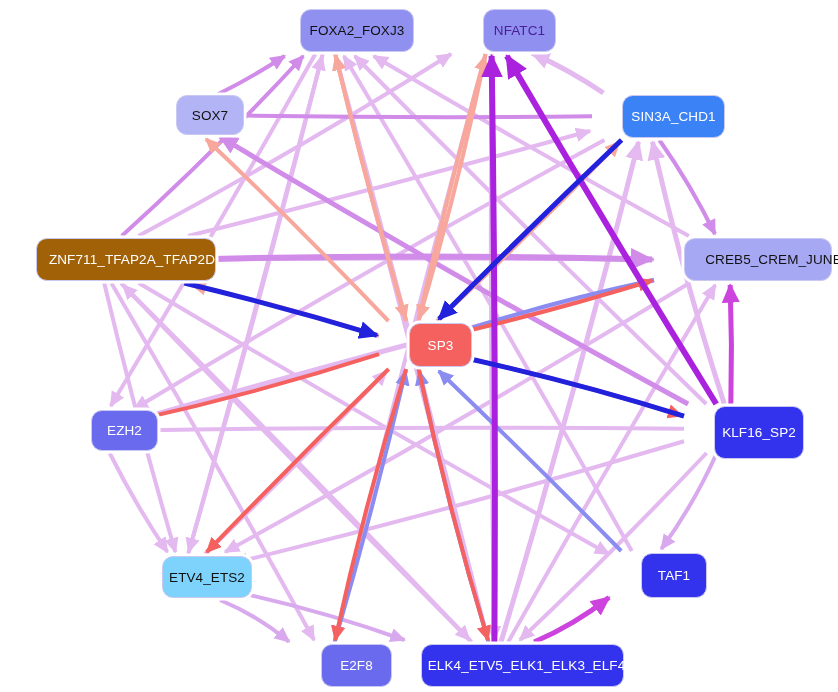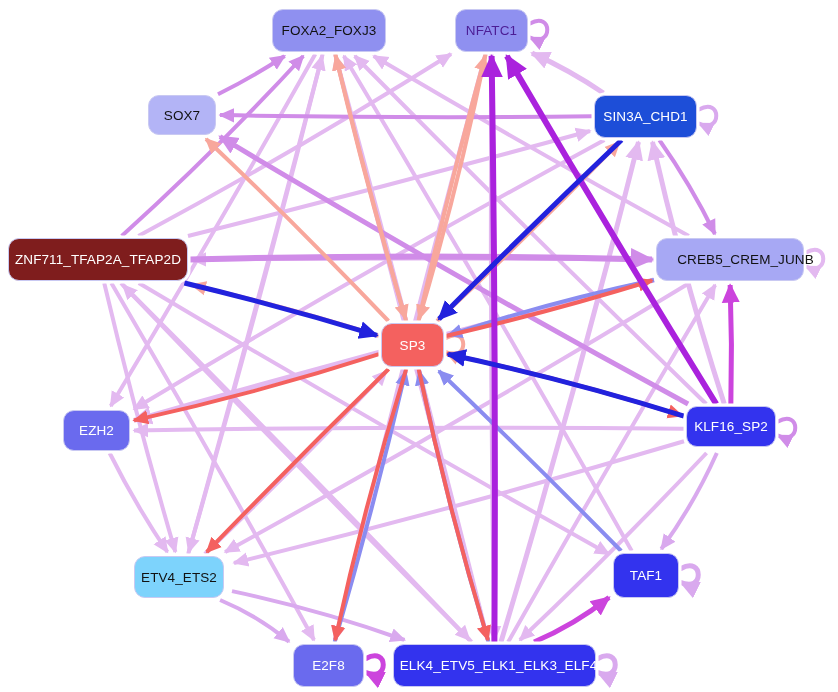--- a/index.html
+++ b/index.html
@@ -11,20 +11,21 @@
     box-sizing:border-box;
     display:flex;align-items:center;justify-content:center;
     border-radius:11px;
     border:1.4px solid #c9c9f2;
     box-shadow:0 0 0 2.5px #ffffff;
     color:#ffffff;
     font-size:13.5px;
     letter-spacing:0.1px;
     white-space:nowrap;
     z-index:5;
+    margin-left:28px;
   }
 </style>
 </head>
 <body>
 
 <div id="canvas">
   <svg id="edge-layer" viewBox="0 0 838 692" xmlns="http://www.w3.org/2000/svg">
       <defs>
         <marker id="ah-e3b9f0" viewBox="0 0 10 10" refX="8.4" refY="5" markerWidth="4.2" markerHeight="4.2" orient="auto-start-reverse" markerUnits="strokeWidth">
           <path d="M 0 0.7 L 9.4 5 L 0 9.3 z" fill="#e3b9f0"></path>
@@ -268,39 +269,39 @@
         <path d="M 621.5371991247265 140 Q 528.9925262001883 228.19266007806837 439.0120350109409 319" fill="none" stroke="#2222dd" stroke-width="5" stroke-linecap="butt" marker-end="url(#ah-2222dd)"></path>
       </g>
     </svg>
   <div id="node-layer">
       <div class="node" style="left: 272px; top: 9px; width: 114px; height: 43px; background: rgb(143, 144, 240); color: rgb(17, 17, 17);">
         <span>FOXA2_FOXJ3</span>
       </div>
       <div class="node" style="left: 455px; top: 9px; width: 73px; height: 43px; background: rgb(143, 144, 240); color: #4c1d95;">
         <span>NFATC1</span>
       </div>
-      <div class="node" style="left: 594px; top: 95px; width: 103px; height: 43px; background: #1d4ed8; color: rgb(255, 255, 255);">
+      <div class="node" style="left: 594px; top: 95px; width: 103px; height: 43px; background: #3b82f6; color: rgb(255, 255, 255);">
         <span>SIN3A_CHD1</span>
       </div>
       <div class="node" style="left: 148px; top: 95px; width: 68px; height: 40px; background: rgb(179, 180, 246); color: rgb(17, 17, 17);">
         <span>SOX7</span>
       </div>
-      <div class="node" style="left: 8px; top: 238px; width: 180px; height: 43px; background: #7f1d1d; color: rgb(255, 255, 255);">
+      <div class="node" style="left: 8px; top: 238px; width: 180px; height: 43px; background: #a16207; color: rgb(255, 255, 255); justify-content: flex-end;">
         <span>ZNF711_TFAP2A_TFAP2D</span>
       </div>
       <div class="node" style="left: 656px; top: 238px; width: 148px; height: 43px; background: rgb(167, 168, 244); color: rgb(17, 17, 17); padding-left: 31px;">
         <span>CREB5_CREM_JUNB</span>
       </div>
       <div class="node" style="left: 381px; top: 323px; width: 63px; height: 44px; background: rgb(244, 97, 95); color: rgb(255, 255, 255);">
         <span>SP3</span>
       </div>
       <div class="node" style="left: 63px; top: 410px; width: 67px; height: 41px; background: rgb(106, 106, 238); color: rgb(255, 255, 255);">
         <span>EZH2</span>
       </div>
-      <div class="node" style="left: 686px; top: 406px; width: 90px; height: 41px; background: rgb(51, 51, 238); color: rgb(255, 255, 255);">
+      <div class="node" style="left: 686px; top: 406px; width: 90px; height: 53px; background: rgb(51, 51, 238); color: rgb(255, 255, 255);">
         <span>KLF16_SP2</span>
       </div>
       <div class="node" style="left: 134px; top: 556px; width: 90px; height: 42px; background: #7dd3fc; color: rgb(17, 17, 17);">
         <span>ETV4_ETS2</span>
       </div>
       <div class="node" style="left: 613px; top: 553px; width: 66px; height: 45px; background: rgb(51, 51, 238); color: rgb(255, 255, 255); text-align: center;">
         <span>TAF1</span>
       </div>
       <div class="node" style="left: 293px; top: 644px; width: 71px; height: 43px; background: rgb(106, 106, 238); color: rgb(255, 255, 255);">
         <span>E2F8</span>

